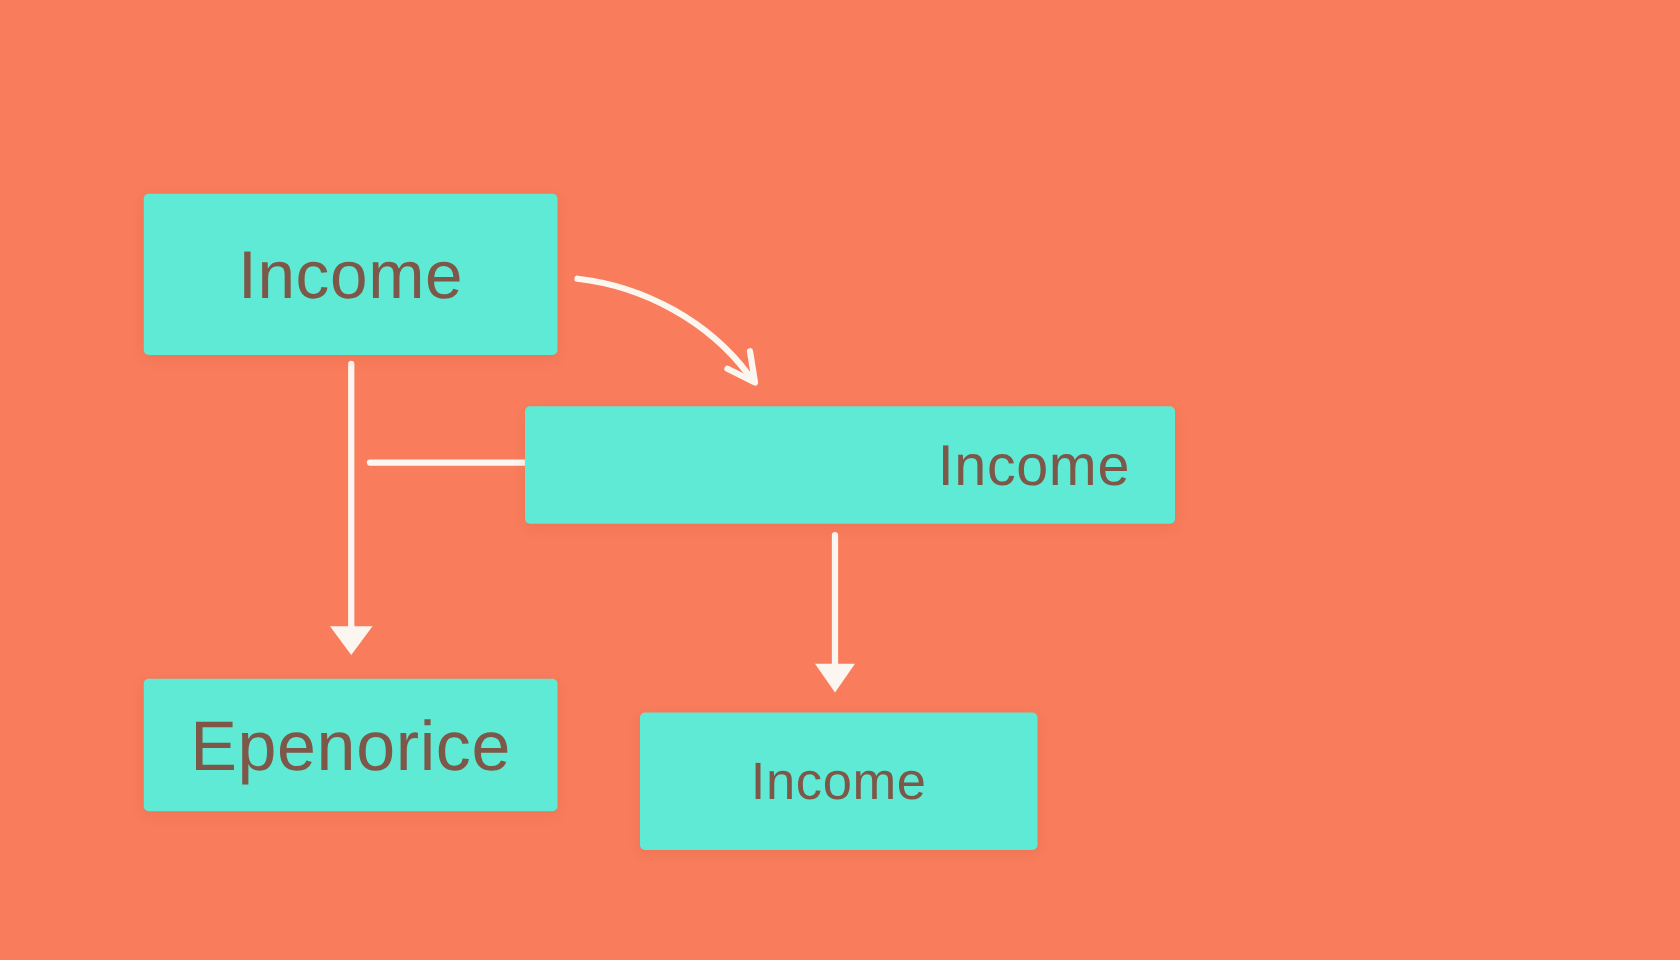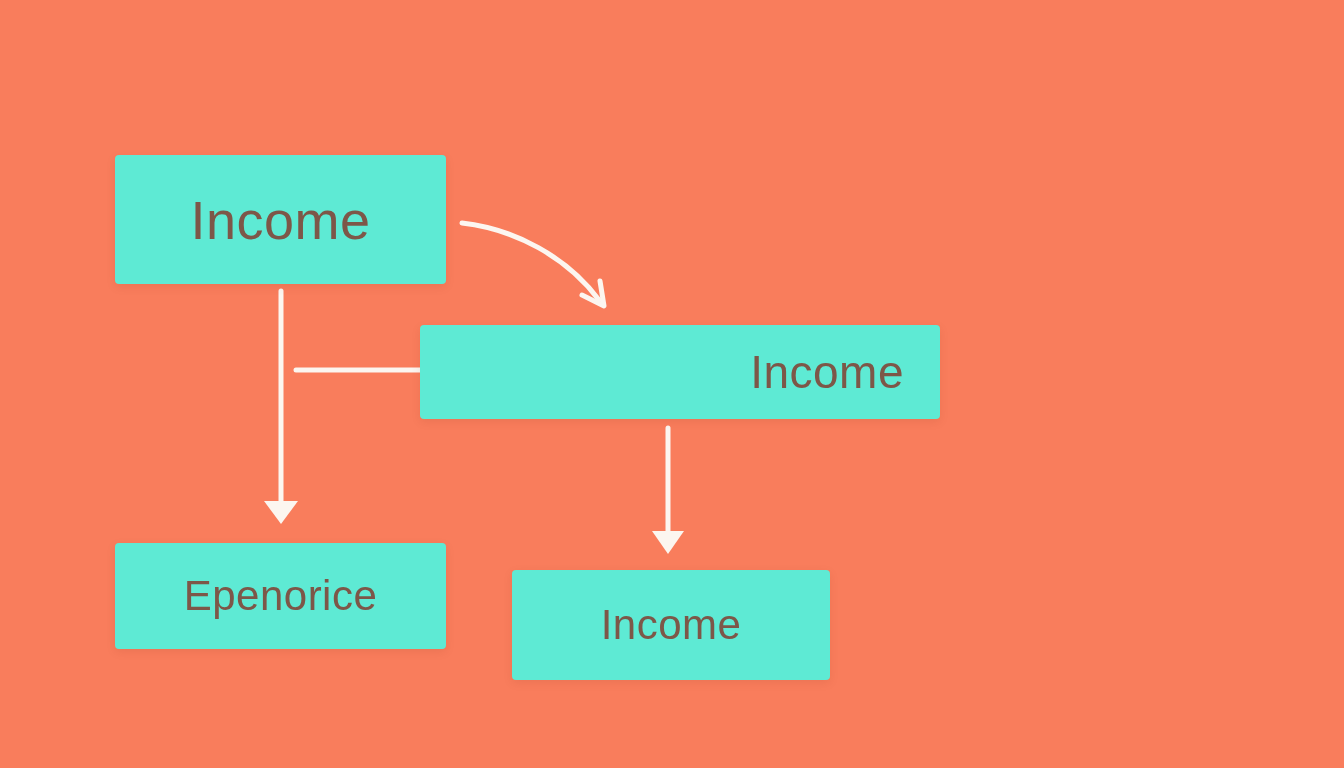--- a/index.html
+++ b/index.html
@@ -56,21 +56,21 @@
   .node-remso {
     left: 420px; top: 325px;
     width: 520px; height: 94px;
     font-size: 46px;
     justify-content: flex-end;
     padding-right: 36px;
   }
   .node-epenorice {
     left: 115px; top: 543px;
     width: 331px; height: 106px;
-    font-size: 42px;
+    font-size: 56px;
   }
   .node-easense {
     left: 512px; top: 570px;
     width: 318px; height: 110px;
     font-size: 42px;
   }
 </style>
 </head>
 <body>
 

